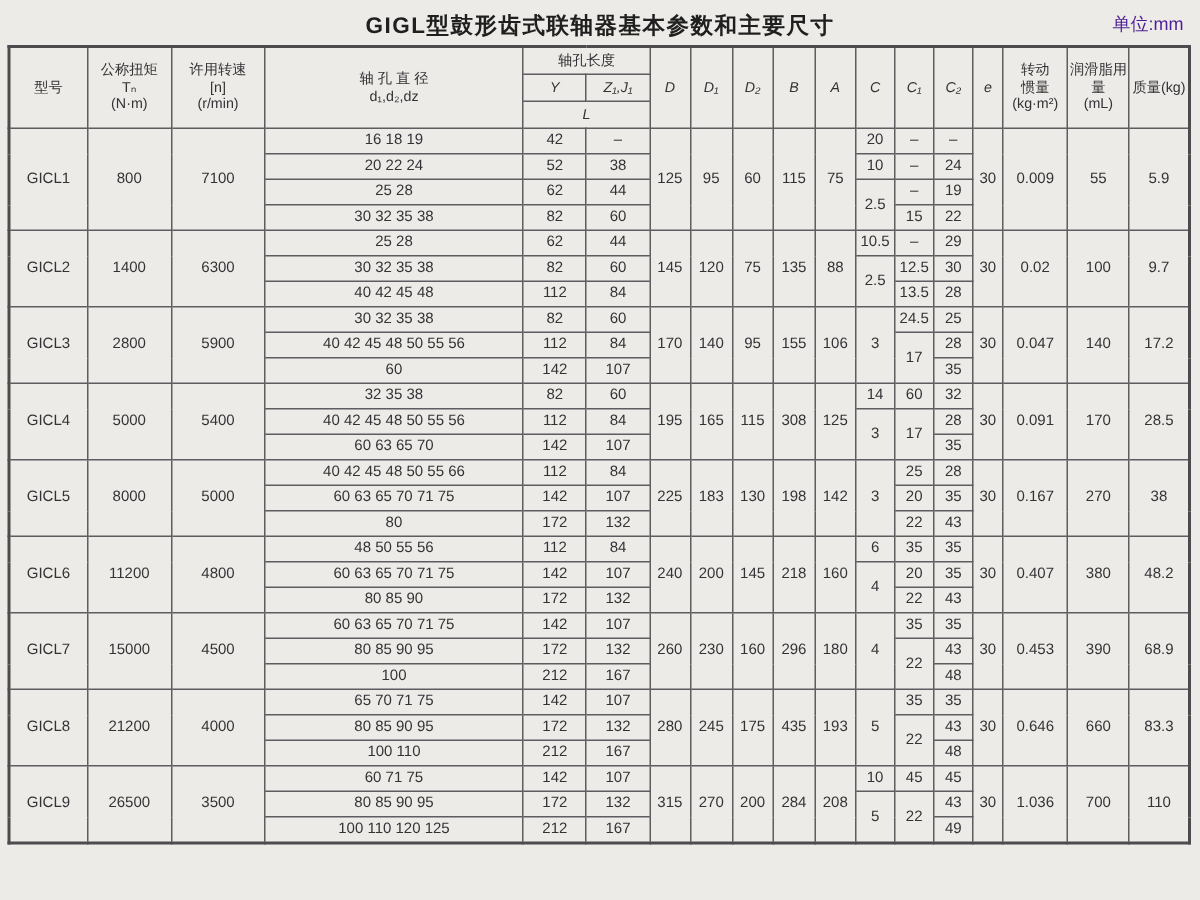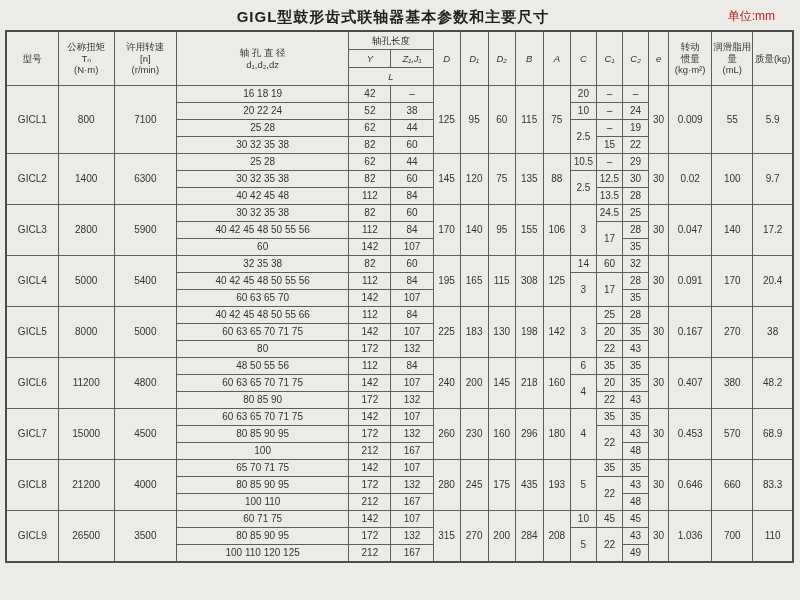--- a/index.html
+++ b/index.html
@@ -3,32 +3,32 @@
 <meta charset="utf-8">
 <style>
   html,body{margin:0;padding:0;}
   body{
     width:800px;height:600px;
     background:#edebe7;
     font-family:"Liberation Sans","DejaVu Sans",sans-serif;
     color:#2e2e2e;
     overflow:hidden;
   }
-  .page{padding:4px 19px 0 5px;}
+  .page{padding:4px 5px 0 5px;}
   .titlebar{
     position:relative;
     height:26px;
     display:flex;align-items:center;justify-content:center;
   }
   .doc-title{
     font-size:15px;font-weight:bold;letter-spacing:1px;color:#1f1f1f;
   }
   .unit-label{
     position:absolute;right:6px;top:4px;
-    font-size:12px;color:#b91c1c;text-align:right;
+    font-size:12px;color:#4c1d95;text-align:right;
   }
   table.spec{
     border-collapse:collapse;
     table-layout:fixed;
     width:789px;
     background:transparent;
     border:2px solid #4c4c4e;
   }
   table.spec th, table.spec td{
     border:1px solid #5d5d60;
@@ -242,21 +242,21 @@
           <td rowspan="3">165</td>
           <td rowspan="3">115</td>
           <td rowspan="3">308</td>
           <td rowspan="3">125</td>
           <td>14</td>
           <td>60</td>
           <td>32</td>
           <td rowspan="3">30</td>
           <td rowspan="3">0.091</td>
           <td rowspan="3">170</td>
-          <td rowspan="3">20.4</td>
+          <td rowspan="3">28.5</td>
         </tr>
         <tr>
           <td>40 42 45 48 50 55 56</td>
           <td>112</td>
           <td>84</td>
           <td rowspan="2">3</td>
           <td rowspan="2">17</td>
           <td>28</td>
         </tr>
         <tr>
@@ -344,21 +344,21 @@
           <td rowspan="3">260</td>
           <td rowspan="3">230</td>
           <td rowspan="3">160</td>
           <td rowspan="3">296</td>
           <td rowspan="3">180</td>
           <td rowspan="3">4</td>
           <td>35</td>
           <td>35</td>
           <td rowspan="3">30</td>
           <td rowspan="3">0.453</td>
-          <td rowspan="3">570</td>
+          <td rowspan="3">390</td>
           <td rowspan="3">68.9</td>
         </tr>
         <tr>
           <td>80 85 90 95</td>
           <td>172</td>
           <td>132</td>
           <td rowspan="2">22</td>
           <td>43</td>
         </tr>
         <tr>

